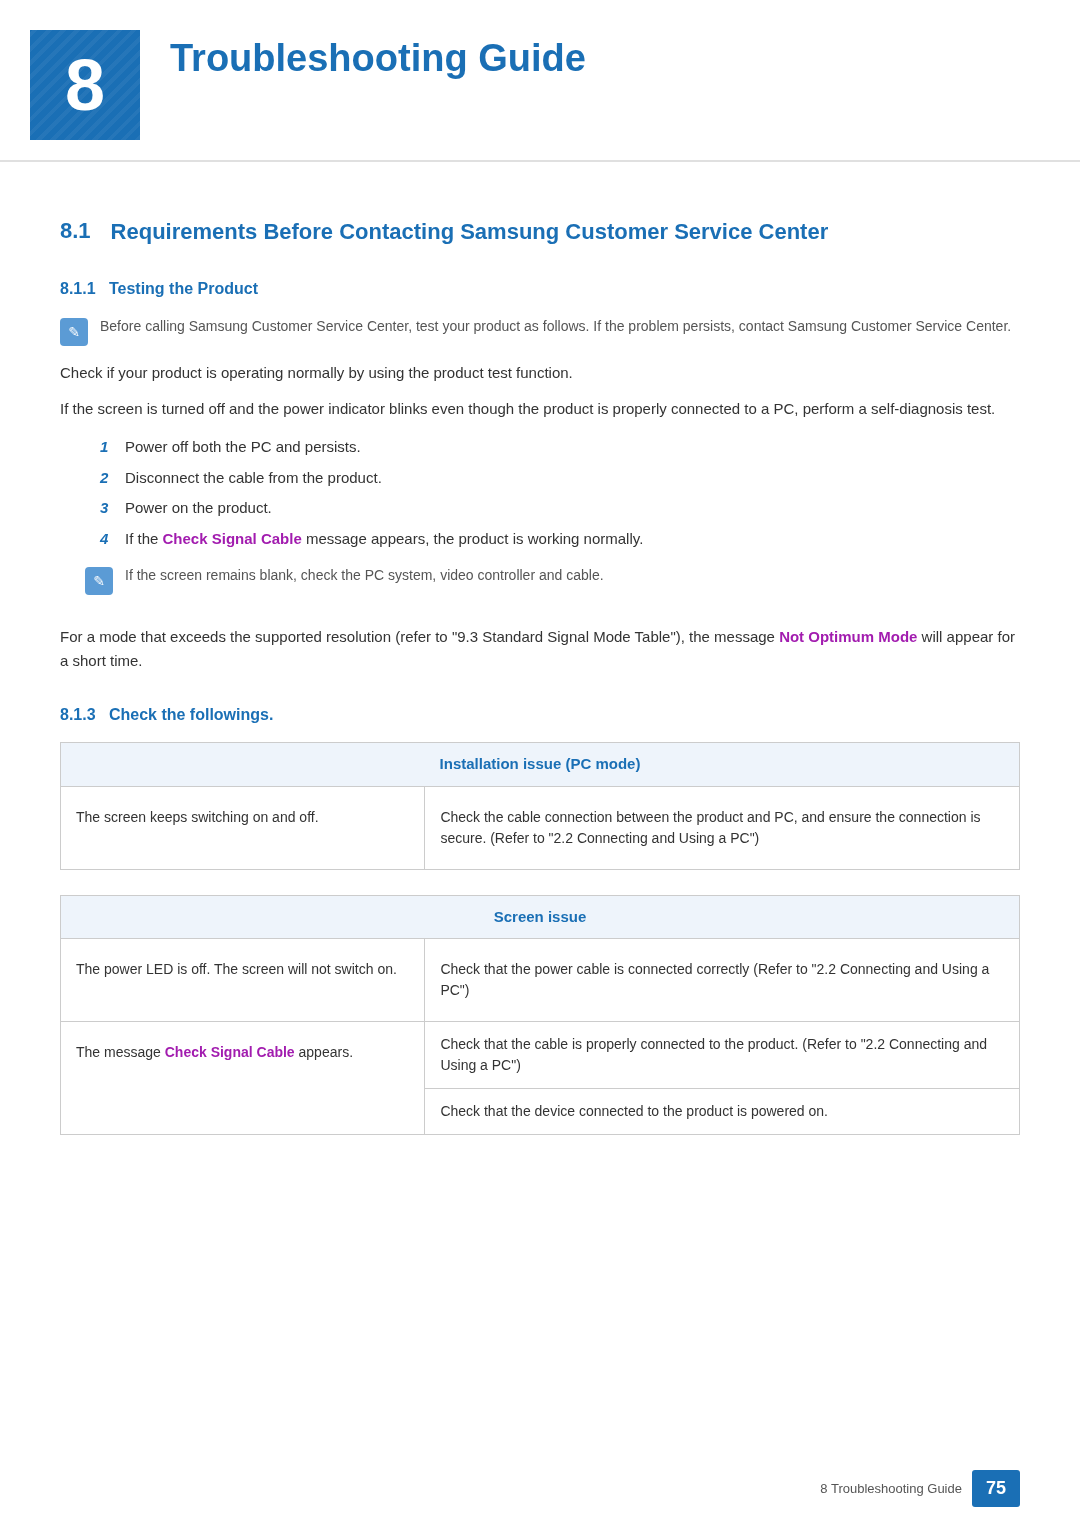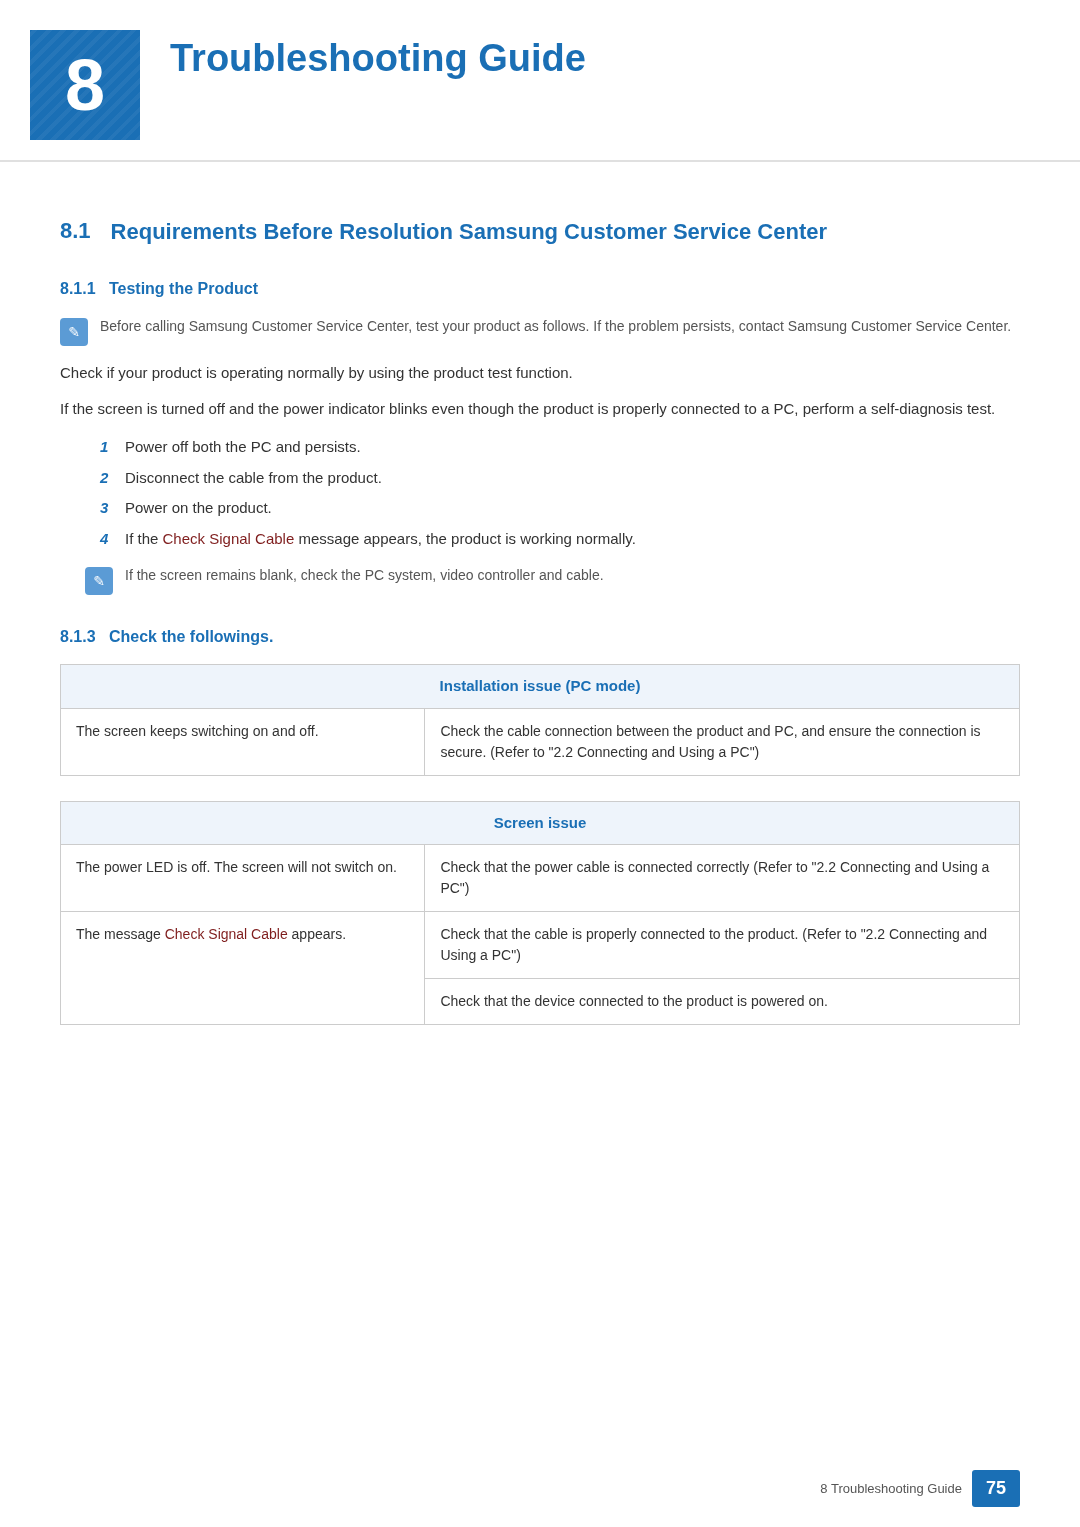--- a/index.html
+++ b/index.html
@@ -161,22 +161,22 @@
       min-width: 25px;
       flex-shrink: 0;
     }
 
     .num-text {
       font-size: 15px;
       color: #333;
     }
 
     .bold-blue {
-      color: #7f1d1d;
-      font-weight: normal;
+      color: #a21caf;
+      font-weight: bold;
     }
 
     
     .indented-note {
       display: flex;
       align-items: flex-start;
       margin: 10px 0 10px 25px;
     }
 
     
@@ -191,21 +191,21 @@
       background: #eef4fb;
       text-align: center;
       padding: 10px;
       font-size: 15px;
       font-weight: bold;
       color: #1a6fb5;
       border: 1px solid #cccccc;
     }
 
     .table-cell {
-      padding: 12px 15px;
+      padding: 20px 15px;
       border: 1px solid #cccccc;
       font-size: 14px;
       color: #333;
       vertical-align: top;
       line-height: 1.5;
     }
 
     .table-cell-left {
       width: 38%;
     }
@@ -252,21 +252,21 @@
     </div>
     <div class="chapter-title">Troubleshooting Guide</div>
   </div>
 </div>
 
 <div class="content">
 
   <div class="section-8-1-block">
     <div class="section-heading">
       <span class="section-number">8.1</span>
-      <span class="section-title">Requirements Before Resolution Samsung Customer Service Center</span>
+      <span class="section-title">Requirements Before Contacting Samsung Customer Service Center</span>
     </div>
   </div>
 
   <div>
     <div class="subsection-heading">
       <span>8.1.1</span>&nbsp;&nbsp;
       <span>Testing the Product</span>
     </div>
 
     <div class="note-box">
@@ -299,20 +299,23 @@
     </div>
 
     <div class="indented-note">
       <div class="note-icon"></div>
       <div class="note-text">If the screen remains blank, check the PC system, video controller and cable.</div>
     </div>
   </div>
 
   <div style="margin-top: 30px;">
 
+    <p class="body-text">
+      <span>For a mode that exceeds the supported resolution (refer to "9.3 Standard Signal Mode Table"), the message </span><strong class="bold-blue">Not Optimum Mode</strong><span> will appear for a short time.</span>
+    </p>
   </div>
 
   <div style="margin-top: 30px;">
     <div class="subsection-heading">
       <span>8.1.3</span>&nbsp;&nbsp;
       <span>Check the followings.</span>
     </div>
 
     <table class="issue-table">
       <thead>

